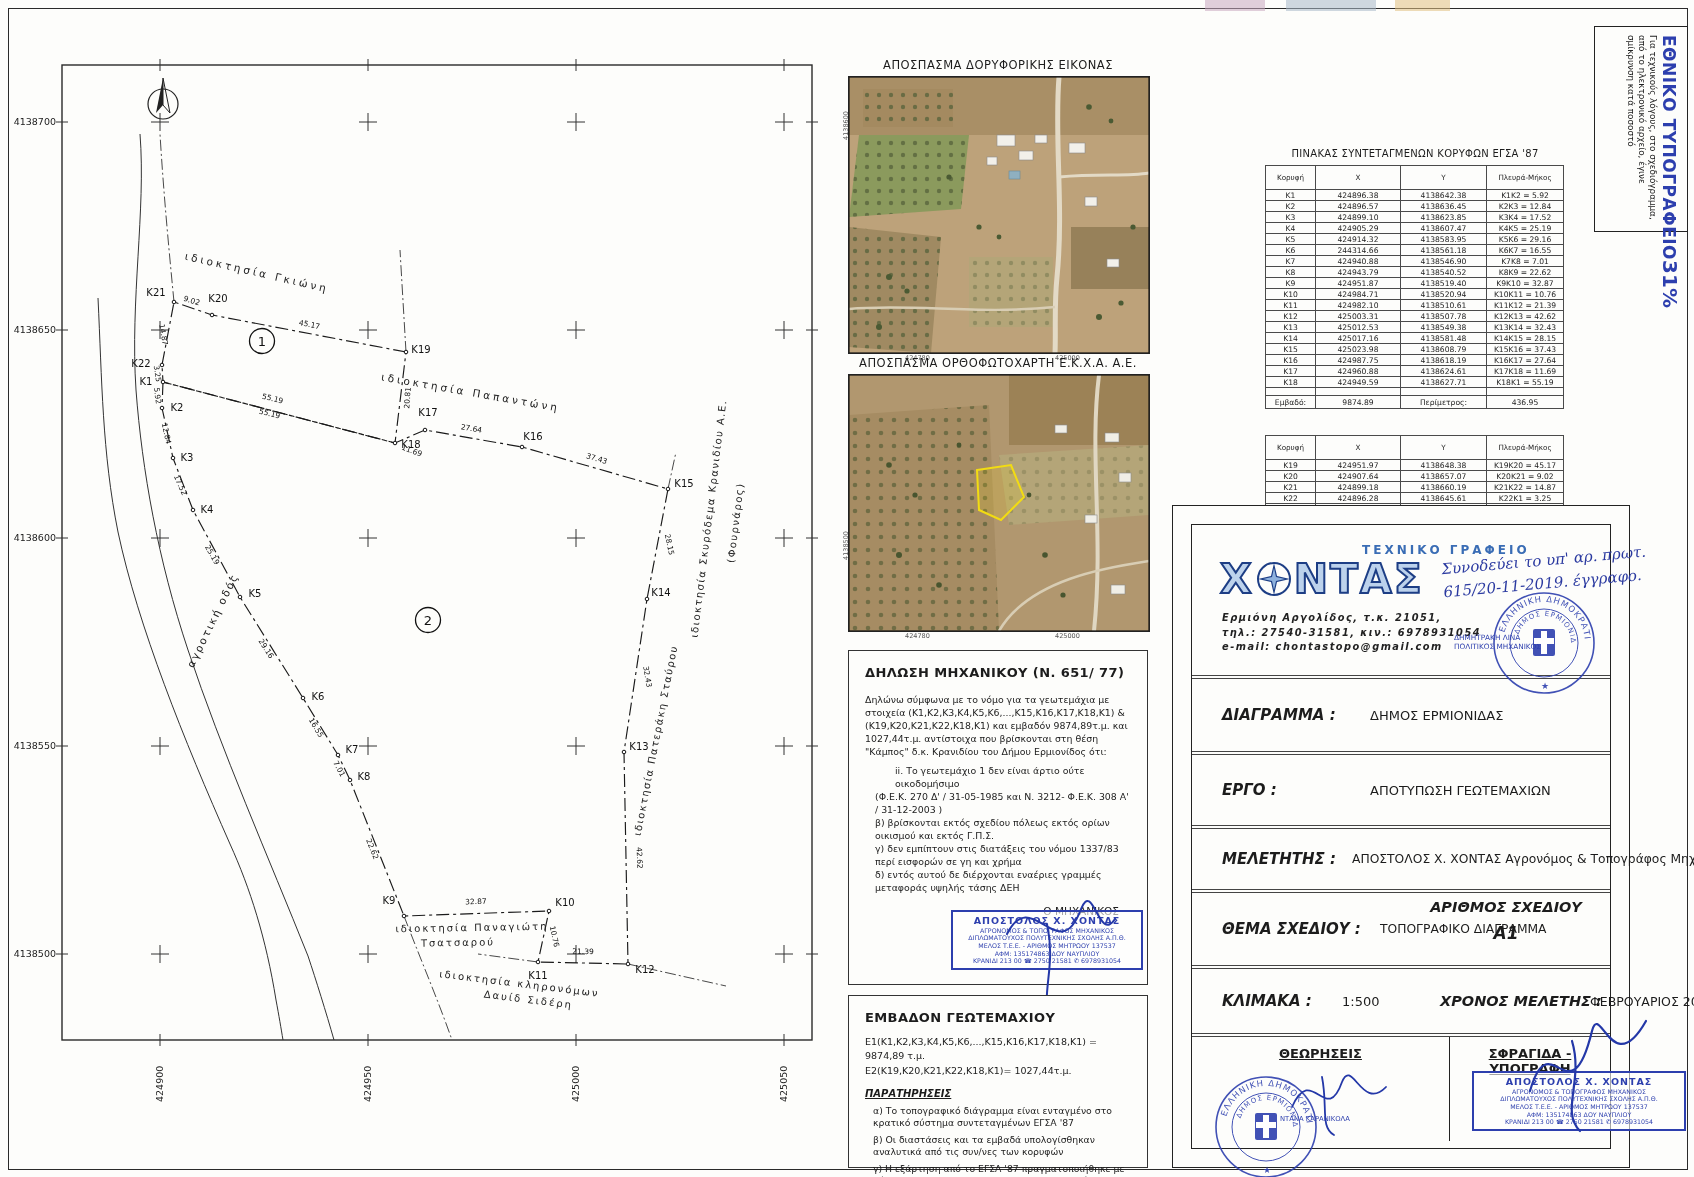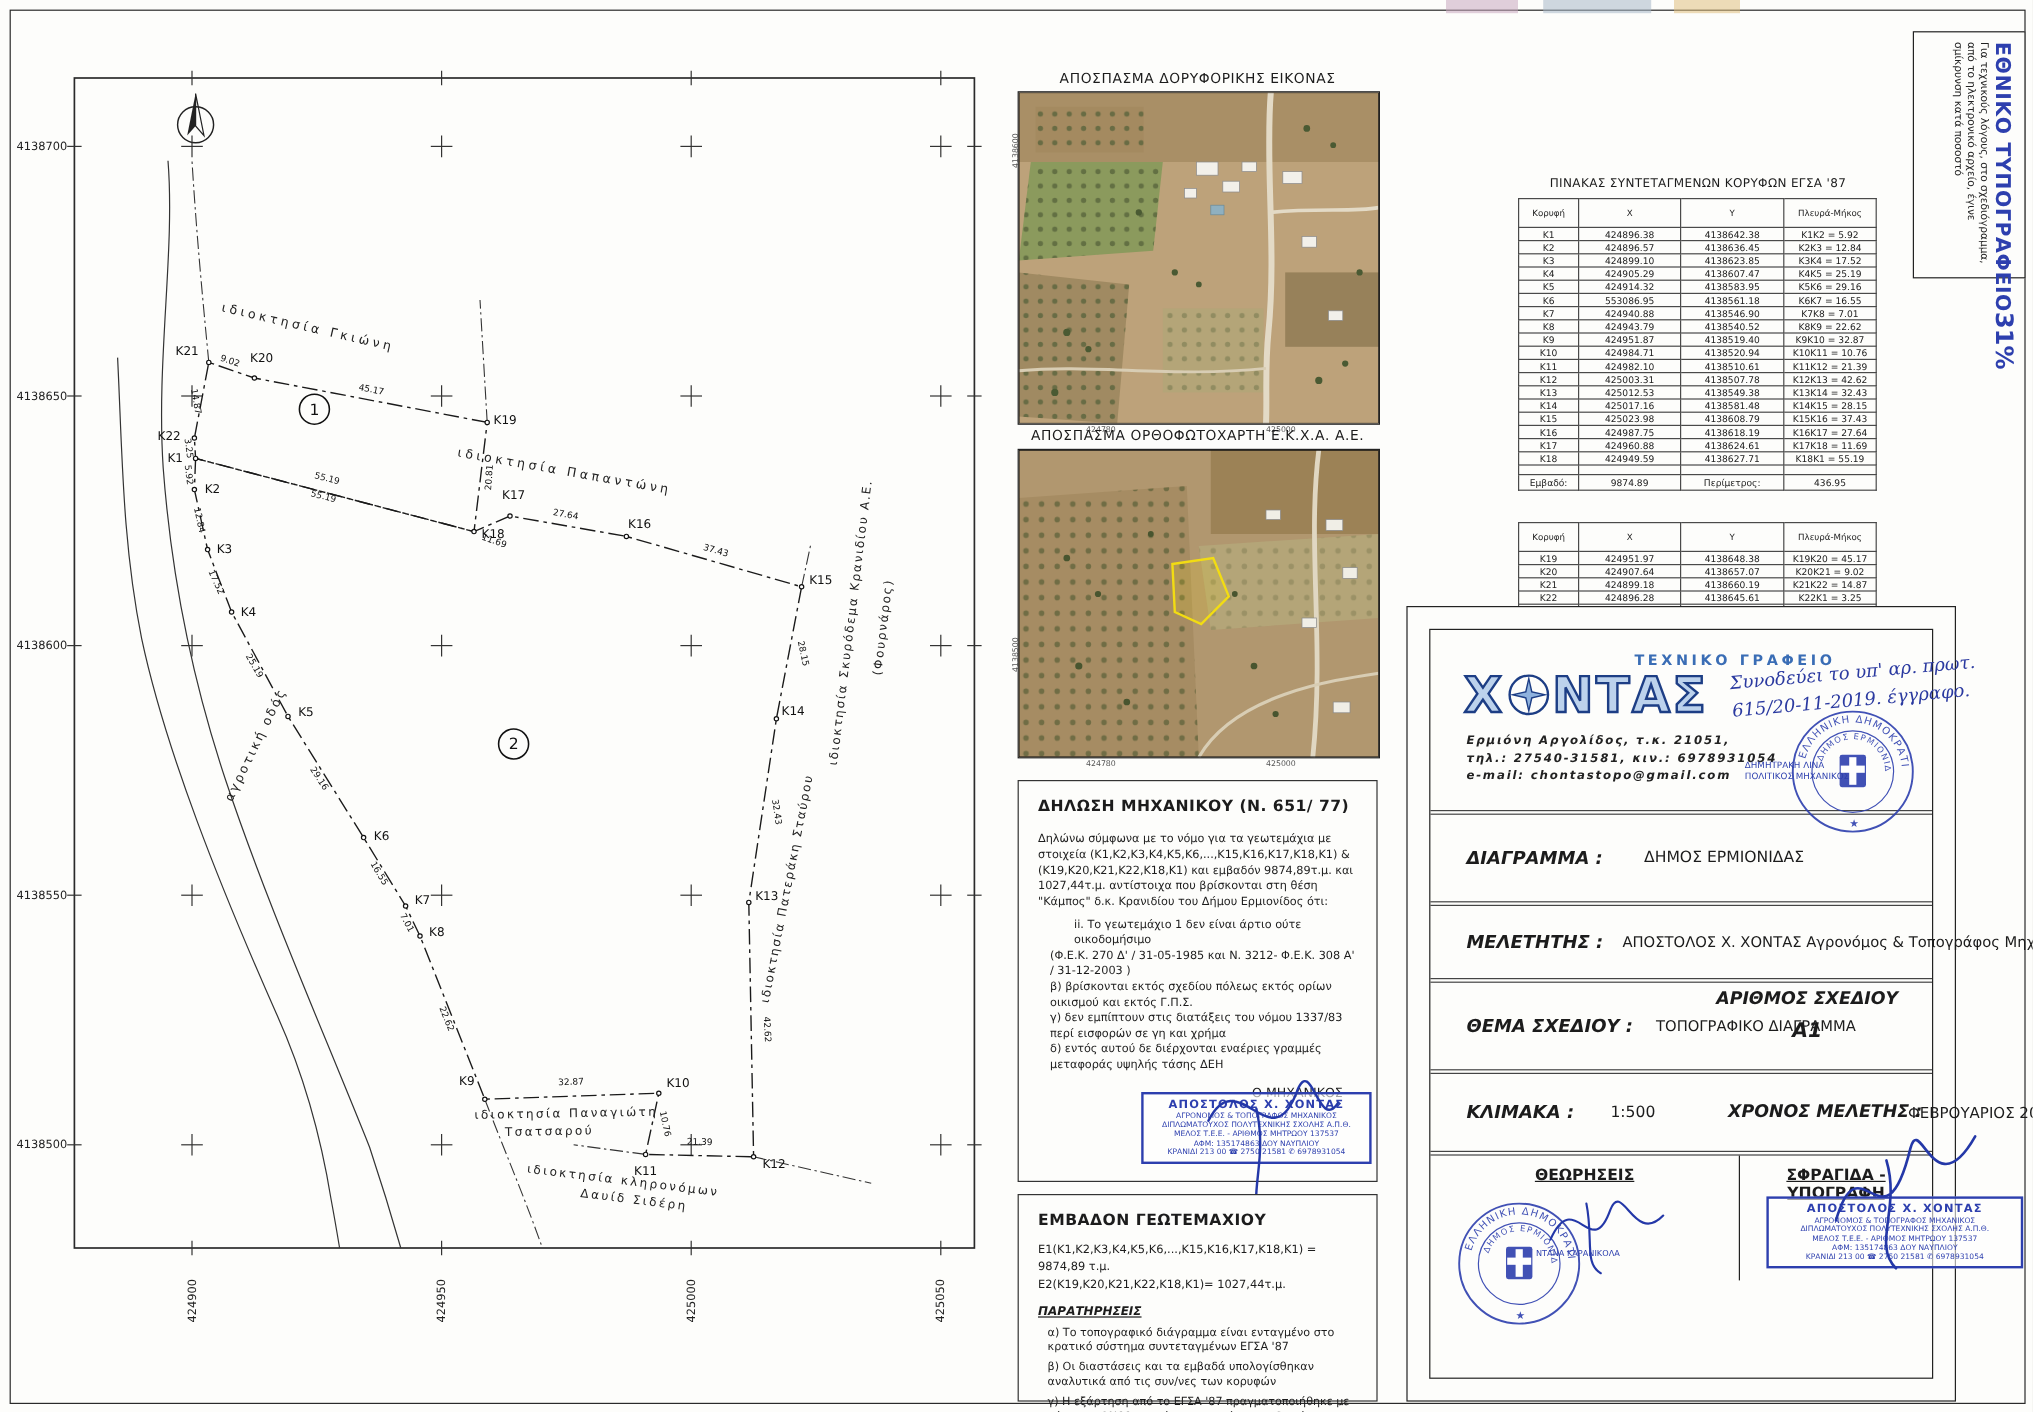--- a/index.html
+++ b/index.html
@@ -405,21 +405,21 @@
           <td class="side">K4K5 = 25.19</td>
         </tr>
           <tr>
           <td>K5</td>
           <td>424914.32</td>
           <td>4138583.95</td>
           <td class="side">K5K6 = 29.16</td>
         </tr>
           <tr>
           <td>K6</td>
-          <td>553086.95</td>
+          <td>244314.66</td>
           <td>4138561.18</td>
           <td class="side">K6K7 = 16.55</td>
         </tr>
           <tr>
           <td>K7</td>
           <td>424940.88</td>
           <td>4138546.90</td>
           <td class="side">K7K8 = 7.01</td>
         </tr>
           <tr>
@@ -670,20 +670,24 @@
           <rect x="50" y="55" width="20" height="6" fill="#fff"></rect>
           <text font-size="8.5" fill="#2d3fae" letter-spacing="1"><textPath href="#arcT1" startOffset="8%">ΕΛΛΗΝΙΚΗ ΔΗΜΟΚΡΑΤΙΑ</textPath></text>
           <text font-size="7" fill="#2d3fae" letter-spacing="1"><textPath href="#arcB1" startOffset="10%">ΔΗΜΟΣ ΕΡΜΙΟΝΙΔΑΣ</textPath></text>
           <text x="57" y="106" font-size="9" fill="#2d3fae">★</text>
         </svg>
       </div>
 
       <div class="tb-row" style="height:72px;">
         <span class="tb-label">ΔΙΑΓΡΑΜΜΑ :</span>
         <span class="tb-value">ΔΗΜΟΣ ΕΡΜΙΟΝΙΔΑΣ</span>
+      </div>
+      <div class="tb-row" style="height:70px;">
+        <span class="tb-label">ΕΡΓΟ :</span>
+        <span class="tb-value">ΑΠΟΤΥΠΩΣΗ ΓΕΩΤΕΜΑΧΙΩΝ</span>
       </div>
       <div class="tb-row" style="height:60px;">
         <span class="tb-label">ΜΕΛΕΤΗΤΗΣ :</span>
         <span class="tb-value small" style="left:160px;">ΑΠΟΣΤΟΛΟΣ Χ. ΧΟΝΤΑΣ  Αγρονόμος &amp; Τοπογράφος Μηχανικός</span>
       </div>
       <div class="tb-row" style="height:72px;">
         <span class="tb-label">ΘΕΜΑ ΣΧΕΔΙΟΥ :</span>
         <span class="tb-value small" style="left:188px;">ΤΟΠΟΓΡΑΦΙΚΟ ΔΙΑΓΡΑΜΜΑ</span>
         <div class="arithmos">
           <div class="a-l">ΑΡΙΘΜΟΣ ΣΧΕΔΙΟΥ</div>

